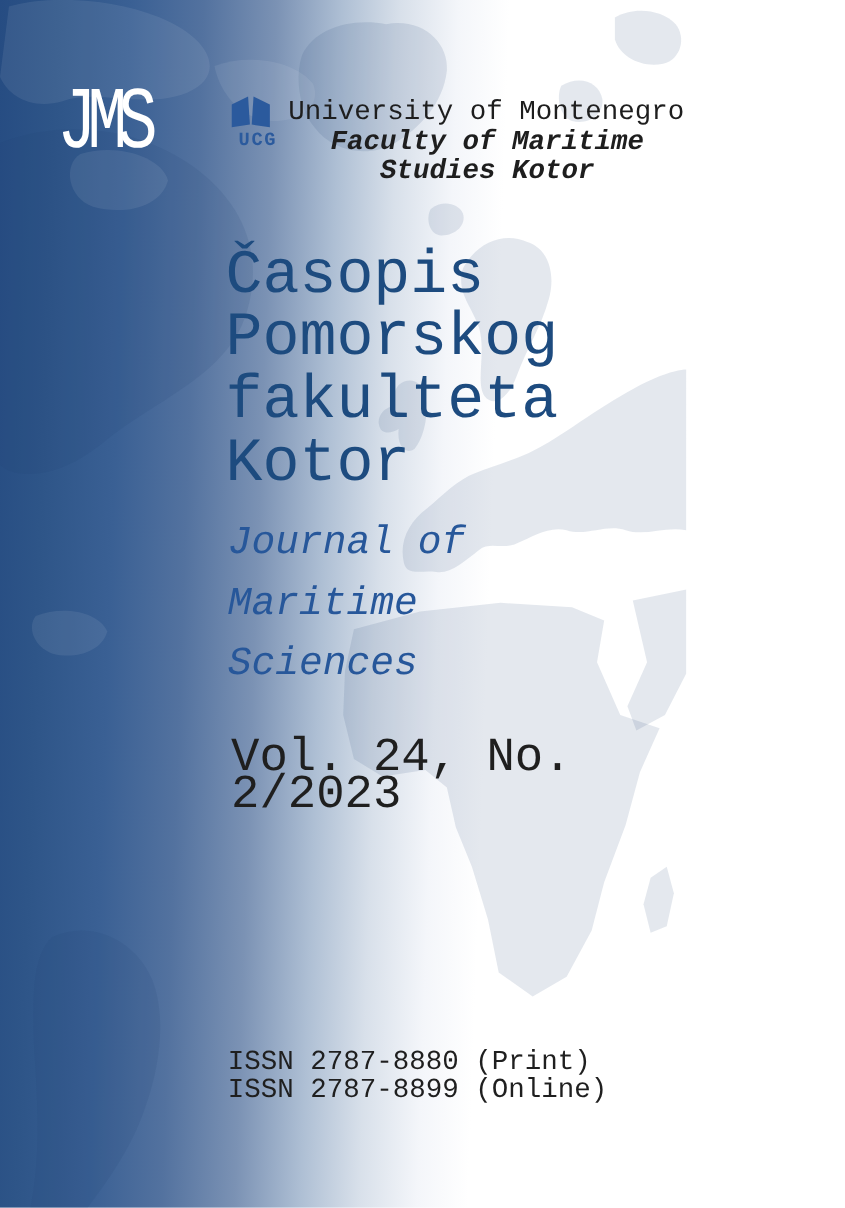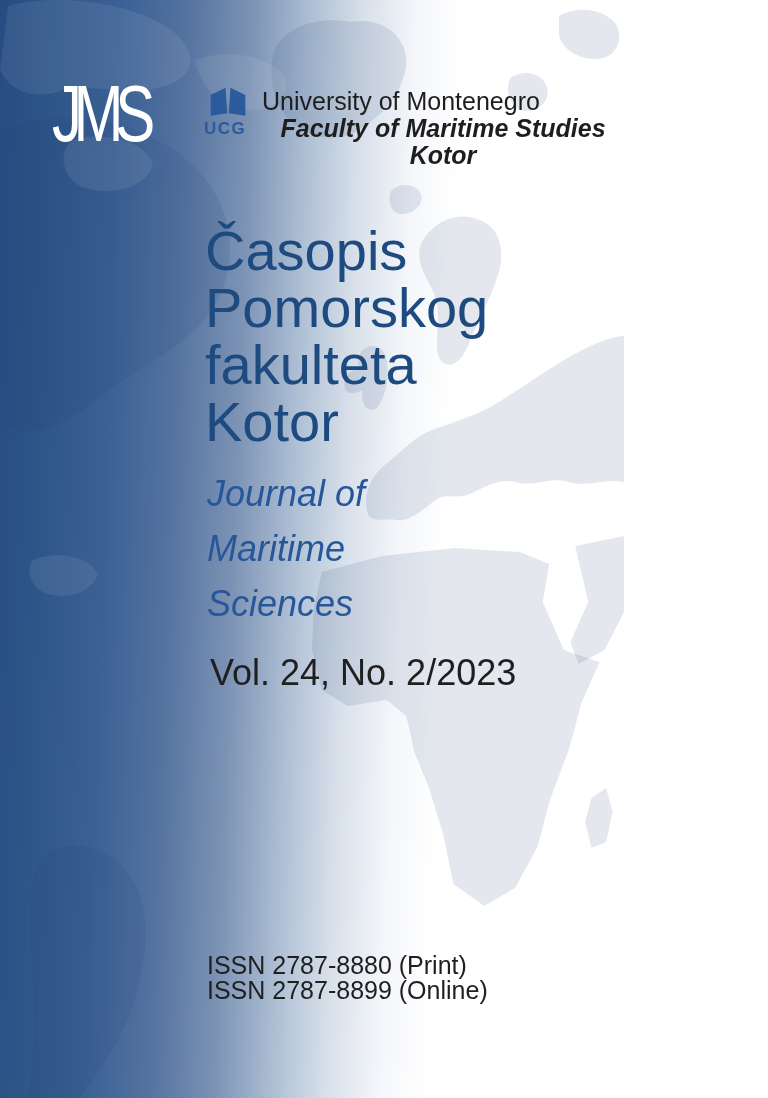--- a/index.html
+++ b/index.html
@@ -1,21 +1,21 @@
 <!DOCTYPE html>
 <html><head>
 <meta charset="utf-8">
 <style>
   html, body { margin: 0; padding: 0; background: #ffffff; }
   .cover {
     position: relative;
     width: 624px;
     height: 1098px;
     overflow: hidden;
-    font-family: Liberation Sans, sans-serif;
+    font-family: Liberation Mono, monospace;
     background: linear-gradient(92deg,
       #264c82 0%,
       #2e5588 8%,
       #3a6094 18%,
       #53729f 28%,
       #7b92b4 38%,
       #aebfd4 47%,
       #d8e0ea 55%,
       #f4f6fa 63%,
       #ffffff 70%,
@@ -41,21 +41,21 @@
     letter-spacing: -0.14em;
     transform: scaleX(0.75);
     transform-origin: left top;
     font-weight: 400;
   }
   .ucg {
     position: absolute;
     left: 204px;
     top: 86px;
     width: 48px;
-    text-align: left;
+    text-align: right;
   }
   .ucg .book { display: block; width: 46px; height: 33px; margin: 0 auto; }
   .ucg .book polygon { fill: #2b5a9d; }
   .ucg-text {
     font-size: 17px;
     font-weight: 700;
     letter-spacing: 1.5px;
     color: #2b5a9d;
     line-height: 18px;
     margin-top: 1px;
@@ -77,25 +77,24 @@
     left: 207px;
     top: 466px;
     font-size: 36px;
     line-height: 55px;
     color: #27579a;
     font-style: italic;
   }
   .issue {
     position: absolute;
     left: 210px;
-    top: 656px;
-    font-size: 36px;
+    top: 672px;
+    font-size: 43px;
     line-height: 34px;
     color: #1f1f1f;
-    text-align: center;
   }
   .issn {
     position: absolute;
     left: 207px;
     top: 953px;
     font-size: 25px;
     line-height: 25px;
     color: #1f1f1f;
   }
 </style>

